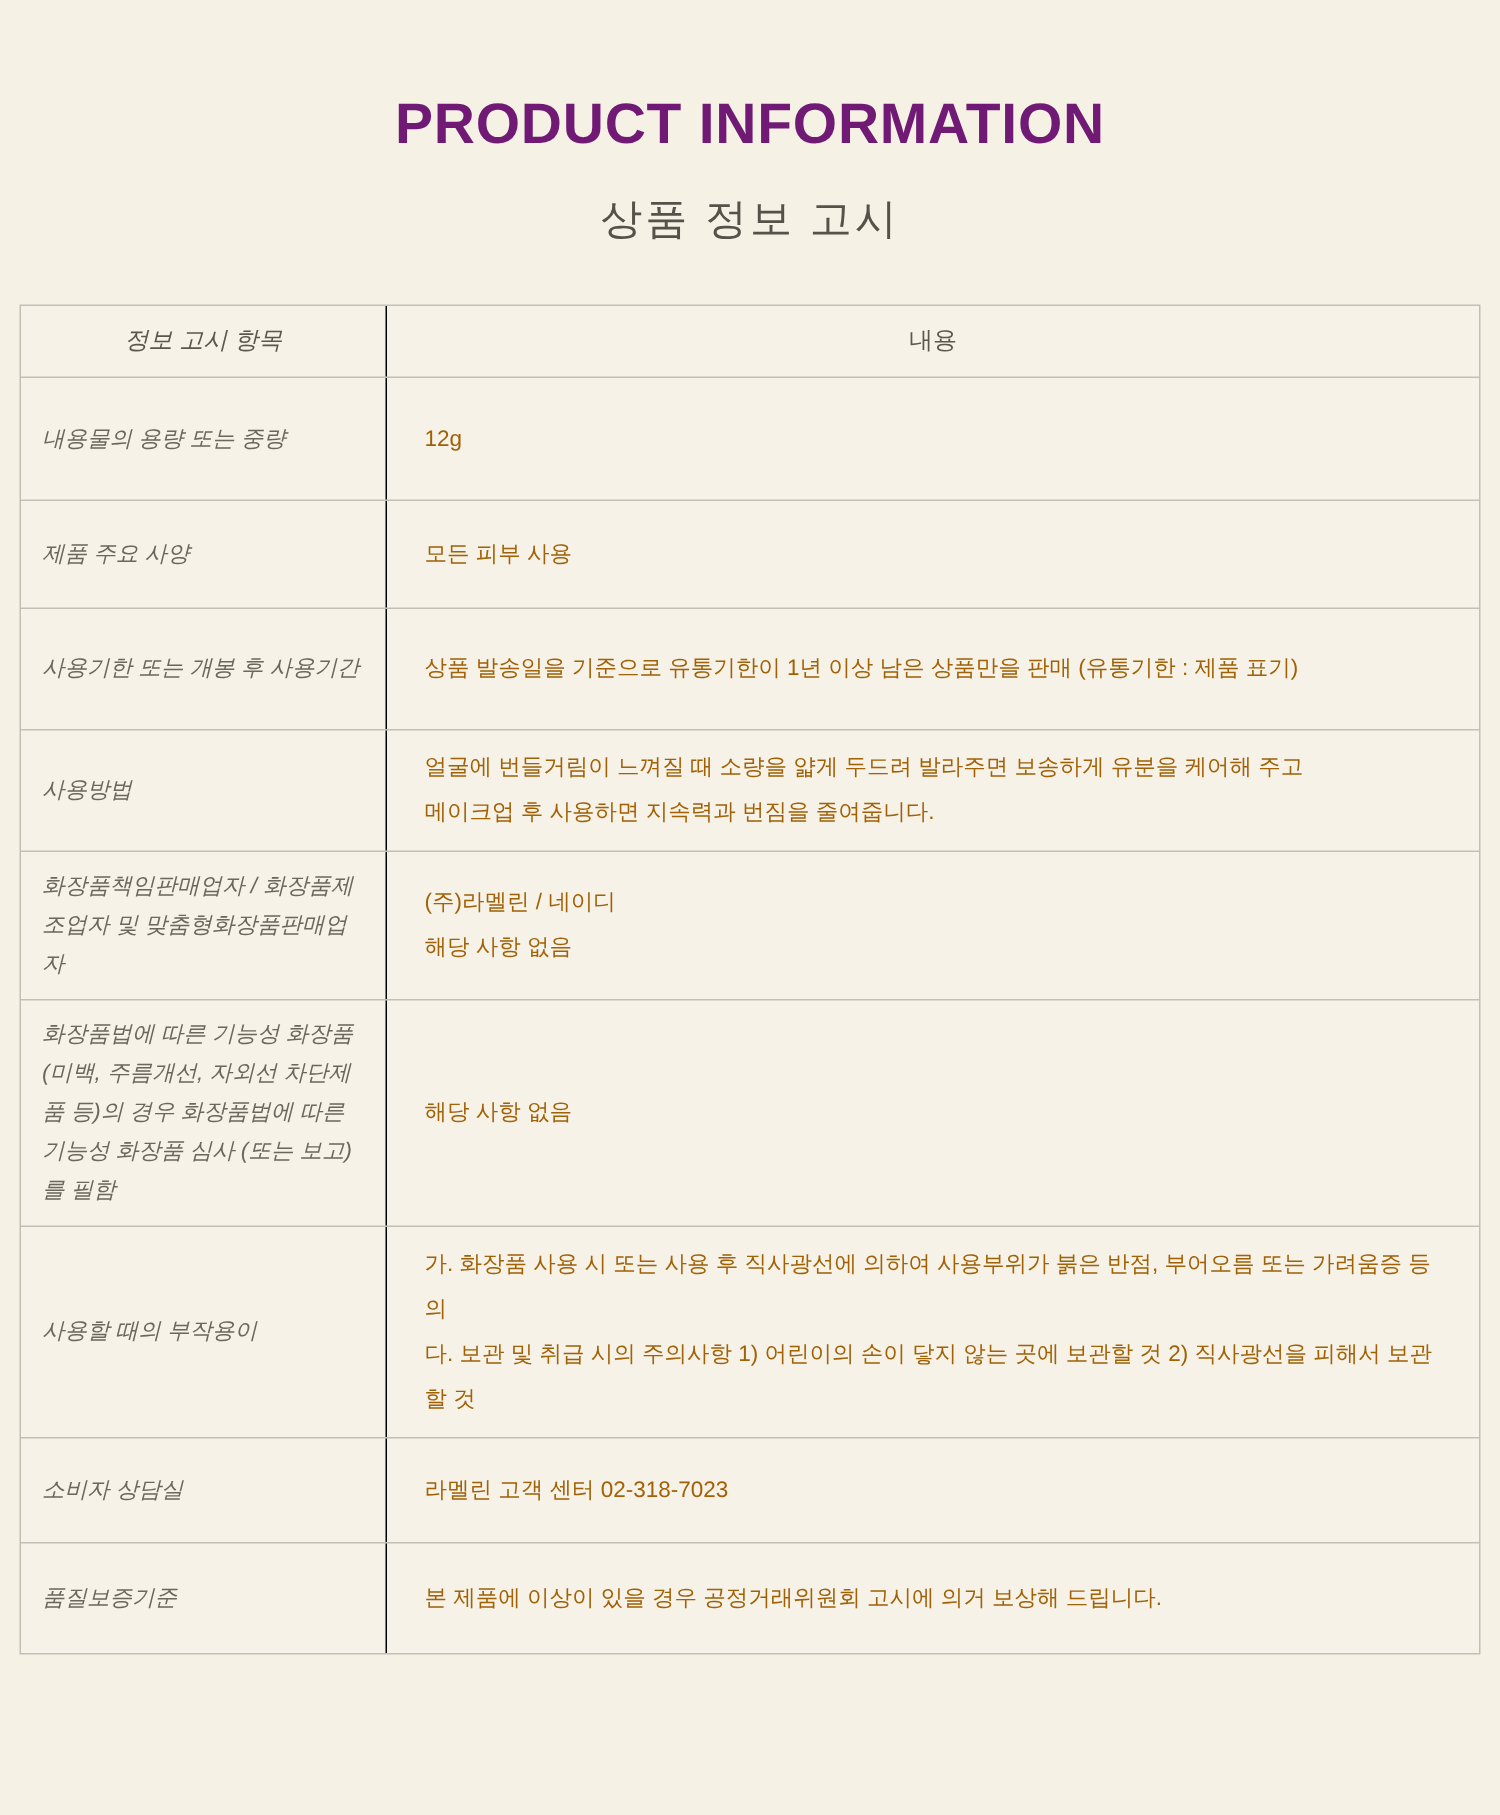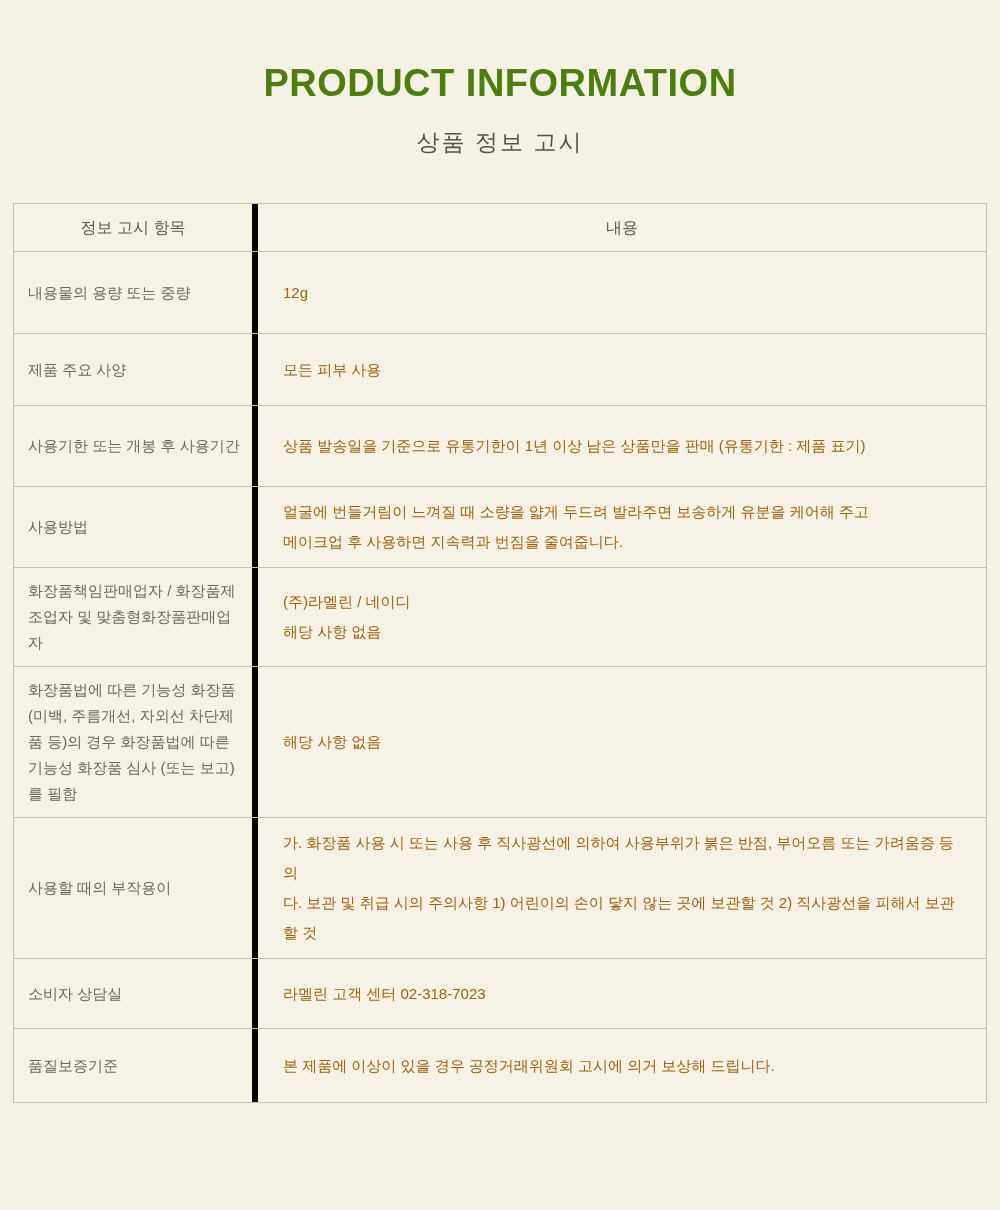--- a/index.html
+++ b/index.html
@@ -11,27 +11,27 @@
     background: #f5f1e4;
     font-family: "Liberation Sans", "DejaVu Sans", sans-serif;
     color: #6b675d;
     overflow: hidden;
   }
   .header { text-align: center; padding-top: 62px; }
   .page-title {
     font-size: 38px;
     font-weight: 800;
     letter-spacing: 0.5px;
-    color: #4d7c0f;
+    color: #701a75;
     font-family: "Liberation Sans", "DejaVu Sans", sans-serif;
     text-align: center;
   }
   .page-subtitle {
     margin-top: 22px;
-    font-size: 23px;
+    font-size: 28px;
     font-weight: 400;
     letter-spacing: 2px;
     color: #55524a;
   }
   .info-table {
     position: absolute;
     left: 13px;
     top: 203px;
     width: 974px;
     border: 1px solid #c3bfb4;
@@ -42,23 +42,24 @@
   .cell {
     display: flex;
     flex-direction: column;
     justify-content: center;
     font-size: 15px;
     line-height: 26px;
   }
   .cell-label {
     width: 244px;
     flex: 0 0 244px;
-    border-right: 6px solid #000000;
+    border-right: 1px solid #000000;
     padding: 10px 12px 10px 14px;
     color: #6b675d;
+    font-style: italic;
   }
   .cell-content {
     flex: 1 1 auto;
     padding: 10px 20px 10px 25px;
     color: #a16207;
   }
   .cell-content p { line-height: 30px; white-space: pre-wrap; }
   .head .cell { justify-content: center; align-items: center; padding: 0; color: #5b574e; font-size: 16px; }
   .head { min-height: 47px; }
   .r0  { min-height: 82px; }

